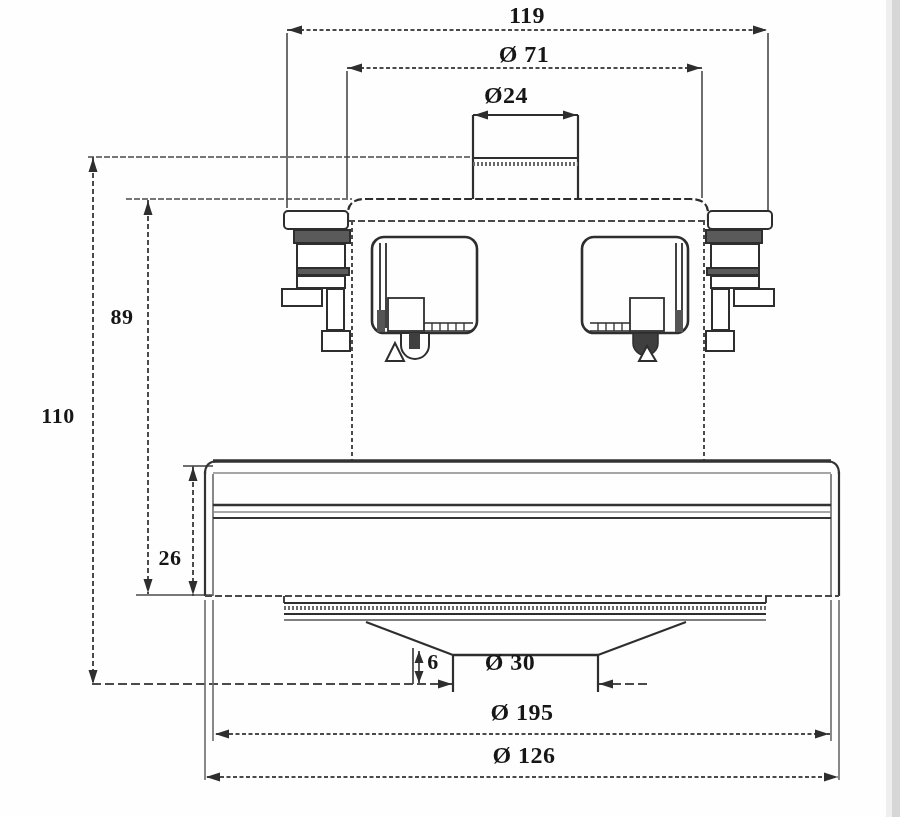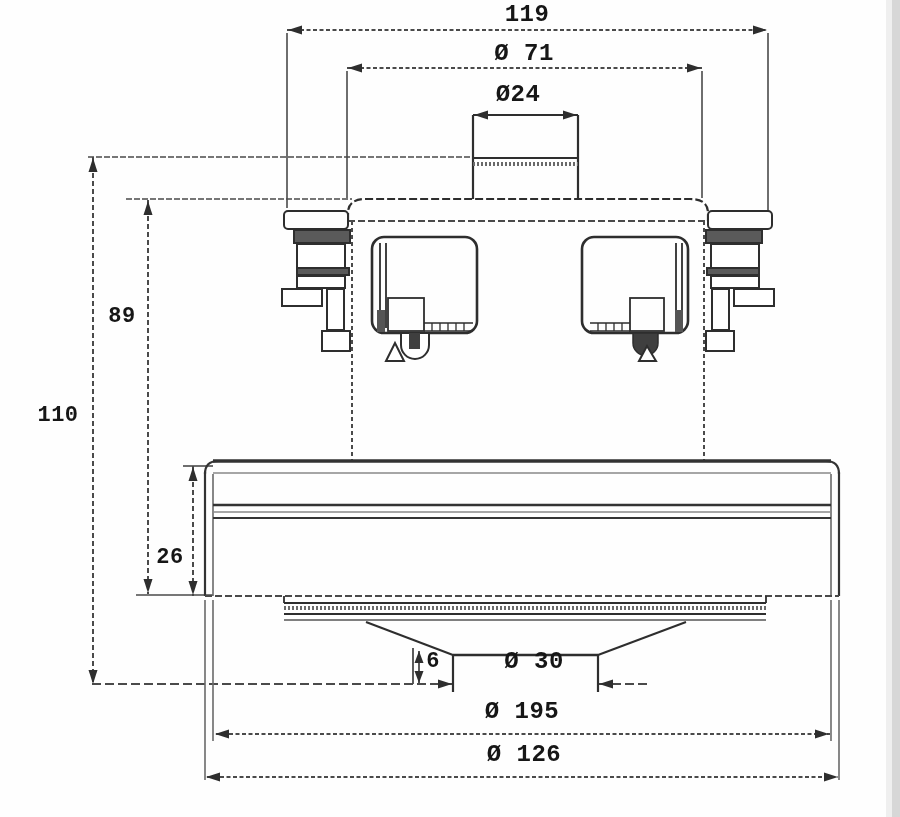--- a/index.html
+++ b/index.html
@@ -1,18 +1,18 @@
 <!DOCTYPE html>
 <html><head>
 <meta charset="utf-8">
 <style>
   html,body{margin:0;padding:0;background:#fff;}
   #canvas{
     position:relative;width:900px;height:817px;background:#fefefe;overflow:hidden;
-    font-family:Liberation Mono, monospace;
+    font-family:Liberation Serif, serif;
   }
   #drawing-svg{position:absolute;left:0;top:0;}
   .dim-label{
     position:absolute;transform:translateX(-50%);
     font-weight:bold;color:#161616;font-size:24px;line-height:1;
     white-space:nowrap;letter-spacing:0.5px;
   }
   .dim-label.big{font-size:22px;}
   .dim-label.small{font-size:22px;}
 </style>
@@ -174,29 +174,29 @@
     <g stroke="#2e2e2e" fill="none">
       <path d="M453 655 H598" stroke-width="2.6"></path>
       <path d="M453 655 V692 M598 655 V692" stroke-width="2.2"></path>
     </g>
   </svg>
 
   <div class="dim-label" style="left:527px; top:3px;">119</div>
 
   <div class="dim-label" style="left:524px; top:42px;text-align:center;">Ø 71</div>
 
-  <div class="dim-label" style="left:518px; top:83px;">Ø24</div>
+  <div class="dim-label" style="left:506px; top:83px;">Ø24</div>
 
   <div class="dim-label big" style="left:58px; top:405px;text-align:right;">110</div>
 
   <div class="dim-label big" style="left:122px; top:306px;">89</div>
 
   <div class="dim-label big" style="left:170px; top:514px;margin-top:33px;">26</div>
 
   <div class="dim-label small" style="left:433px; top:651px;">6</div>
 
-  <div class="dim-label" style="left:534px; top:650px;text-align:right;">Ø 30</div>
+  <div class="dim-label" style="left:510px; top:650px;text-align:right;">Ø 30</div>
 
   <div class="dim-label" style="left:522px; top:700px;">Ø 195</div>
 
   <div class="dim-label" style="left:524px; top:743px;">Ø 126</div>
 
 </div>
 
 </body></html>

